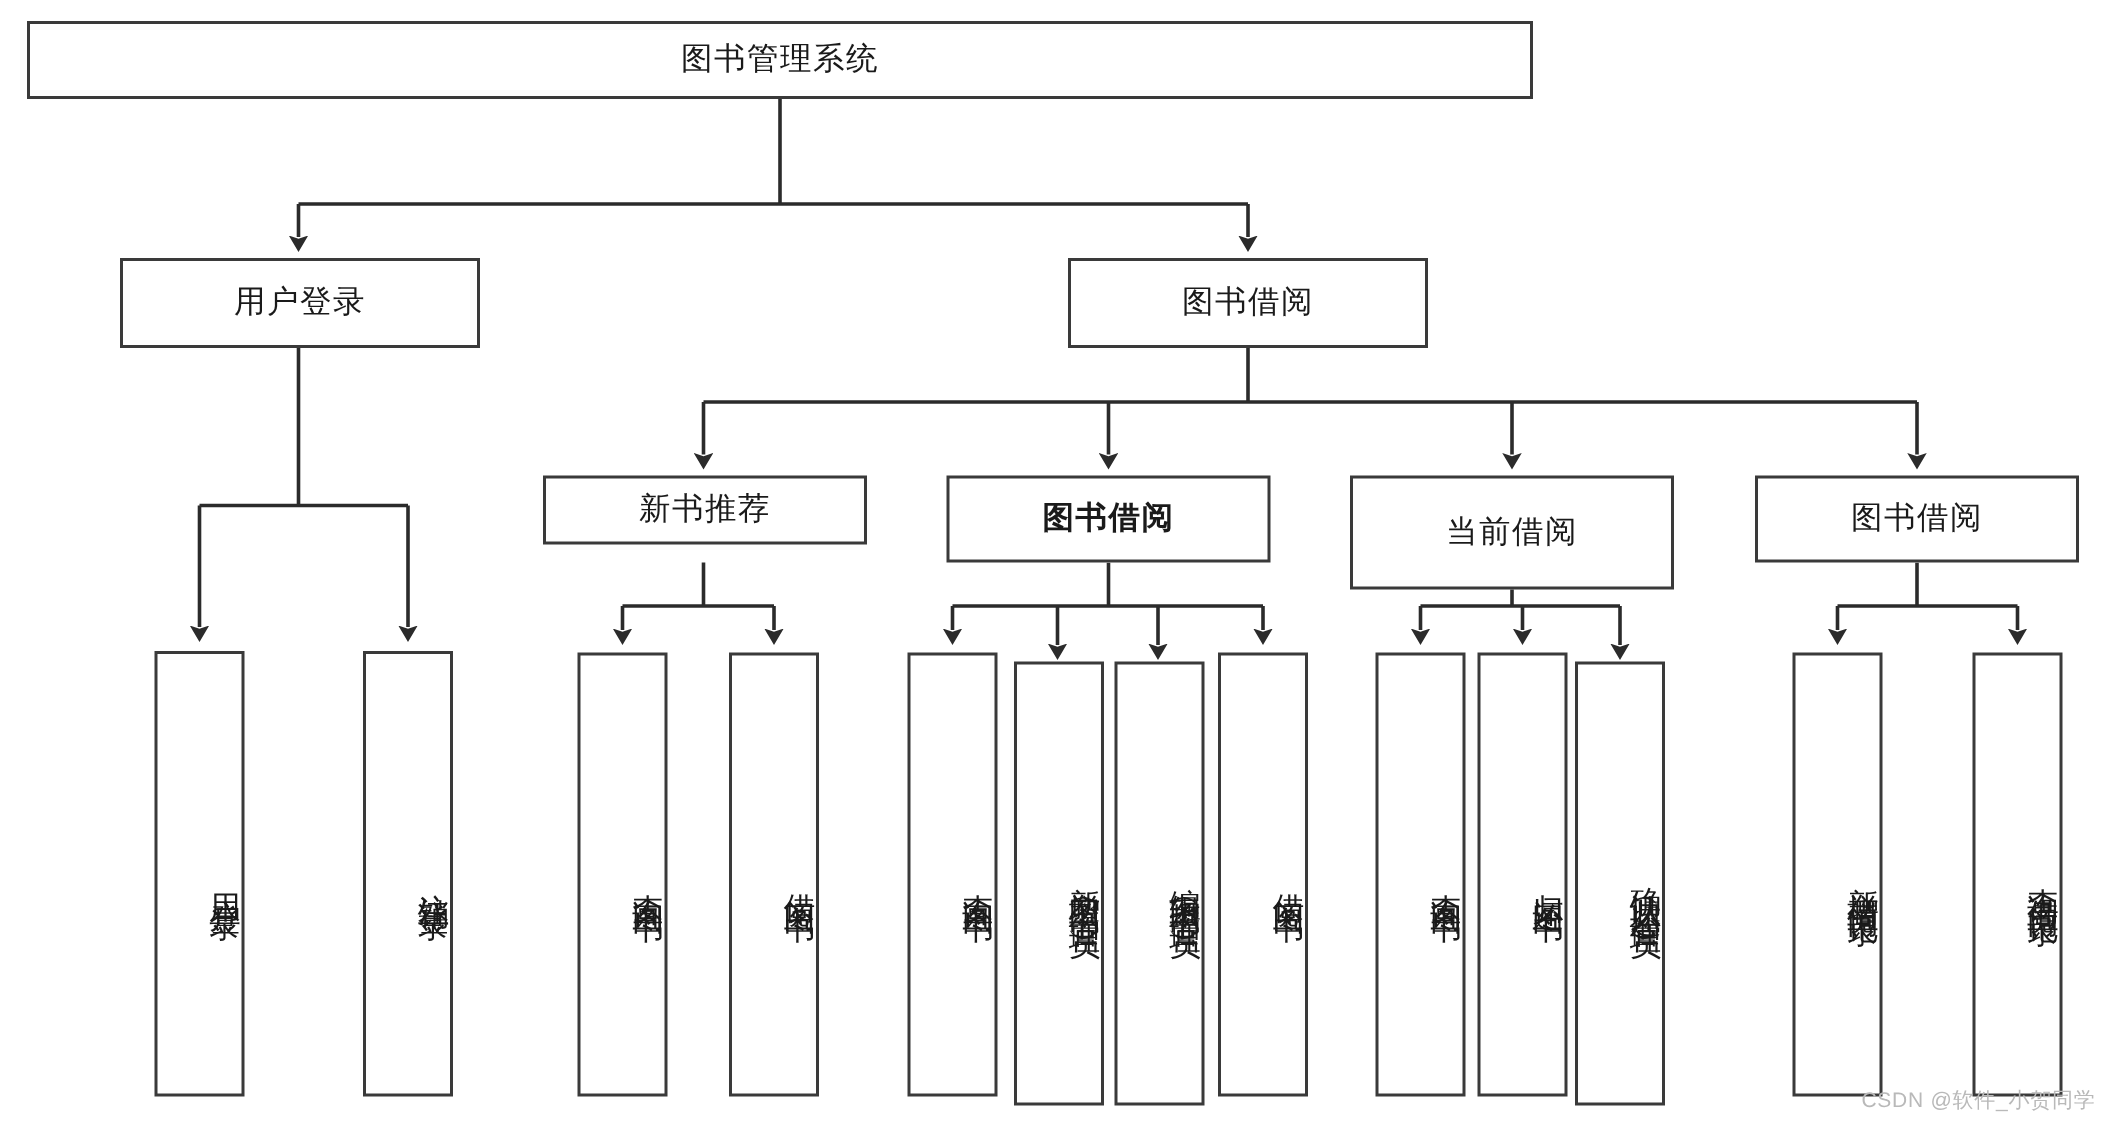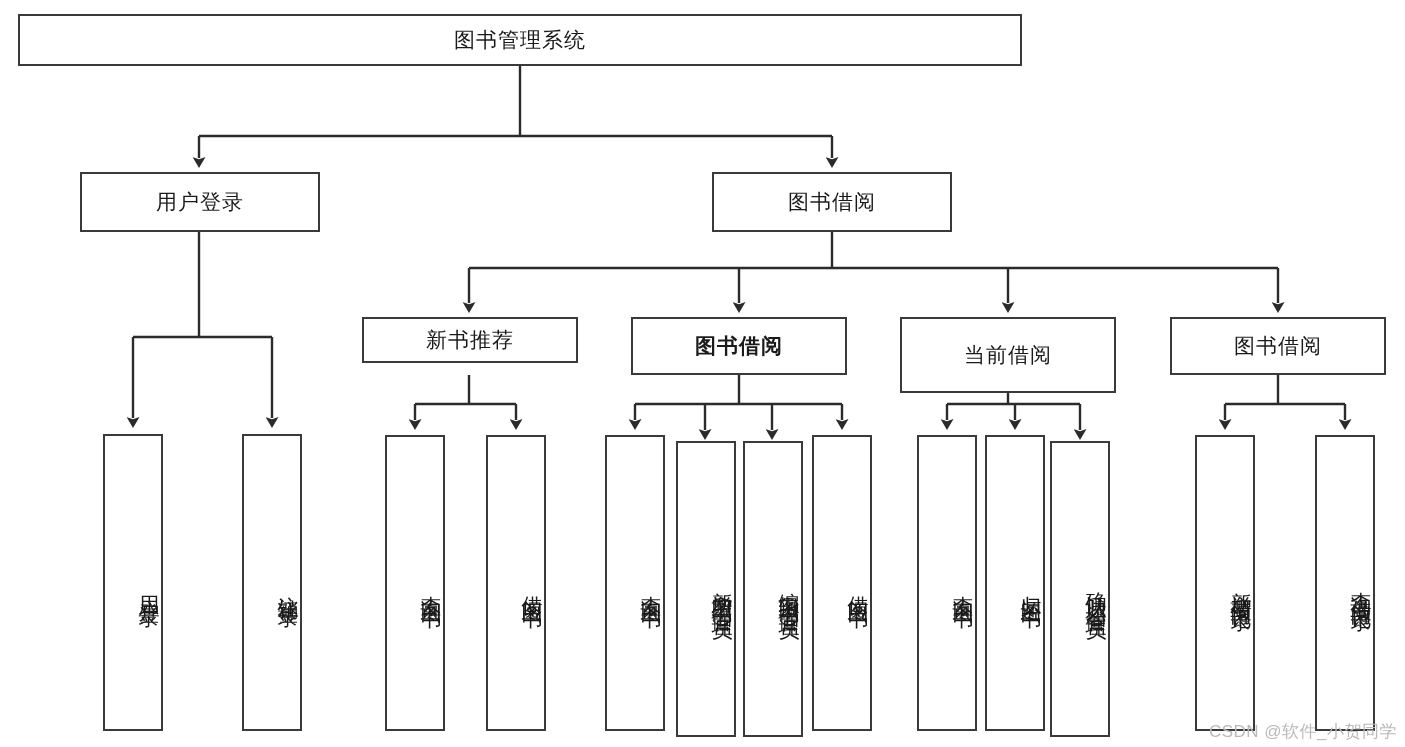--- a/index.html
+++ b/index.html
@@ -64,21 +64,21 @@
     stroke-width: 2.4;
     fill: none;
   }
   .arrowhead {
     fill: #2b2b2b;
   }
   .watermark {
     position: absolute;
     right: 8px;
     bottom: 4px;
-    font-size: 17px;
+    font-size: 14px;
     color: #b9b9b9;
     letter-spacing: 0.5px;
     white-space: nowrap;
   }
 </style>
 </head>
 <body>
 
 <div id="canvas">
 

